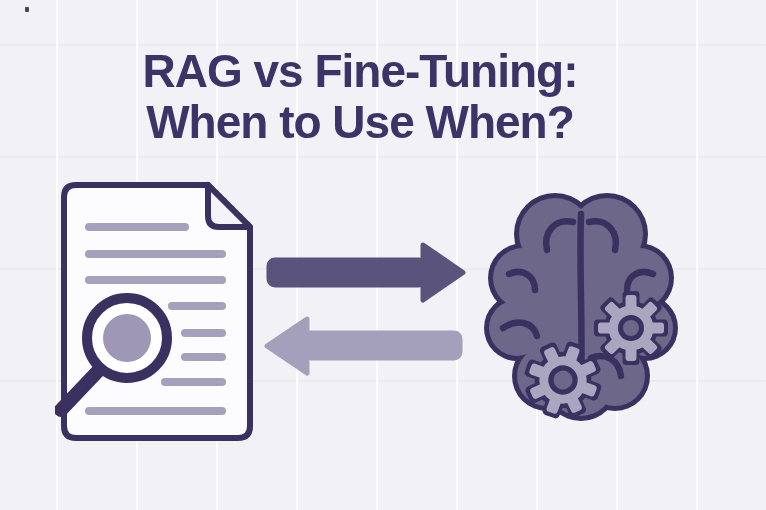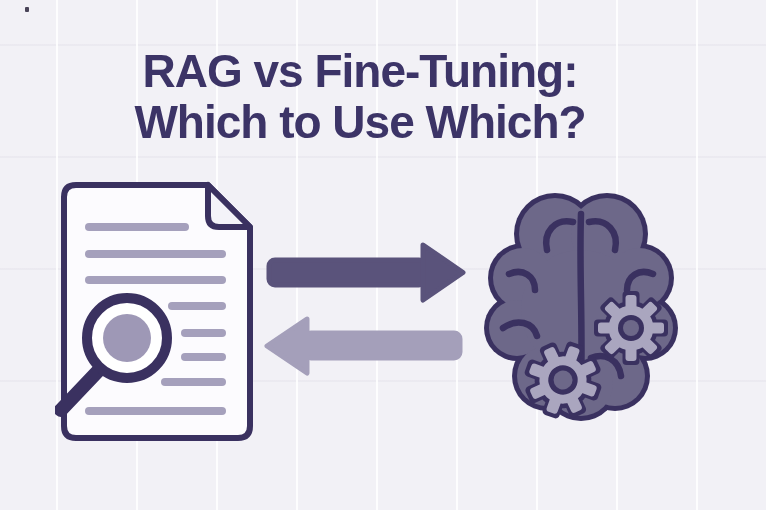--- a/index.html
+++ b/index.html
@@ -33,21 +33,21 @@
 </style>
 </head>
 <body>
 
 <div class="canvas">
 
   <div class="speck"></div>
 
   <h1 class="title">
     <span>RAG vs Fine-Tuning:</span>
-    <span>Which to Use Which?</span>
+    <span>When to Use When?</span>
   </h1>
 
   <svg class="doc-svg" width="200" height="265" viewBox="0 0 200 265">
 
     <path d="M 21,5 H 153 L 195,47 V 246 Q 195,258 183,258 H 21 Q 9,258 9,246 V 17 Q 9,5 21,5 Z" style="fill:var(--page-fill);stroke:var(--outline);stroke-width:6;stroke-linejoin:round;"></path>
 
     <path d="M 153,5 V 36 Q 153,47 164,47 H 195 Z" style="fill:var(--fold-fill);stroke:var(--outline);stroke-width:6;stroke-linejoin:round;"></path>
 
     <g style="stroke:var(--line-muted);stroke-width:8;stroke-linecap:round;">
       <line x1="34" y1="47" x2="130" y2="47"></line>

